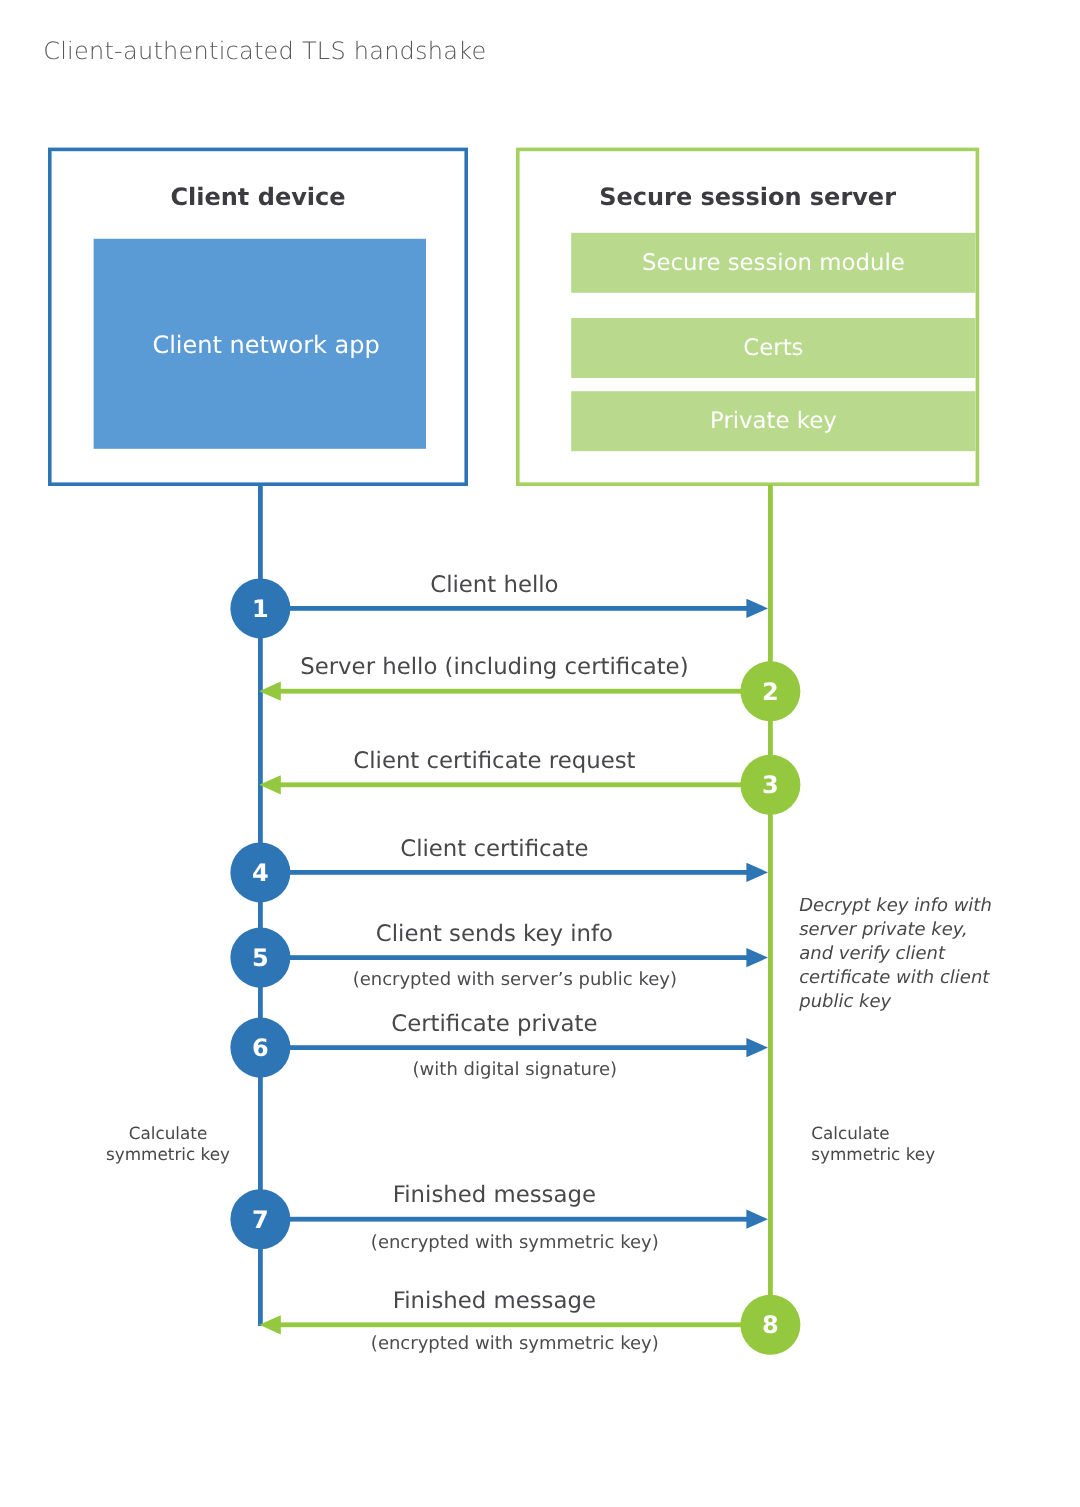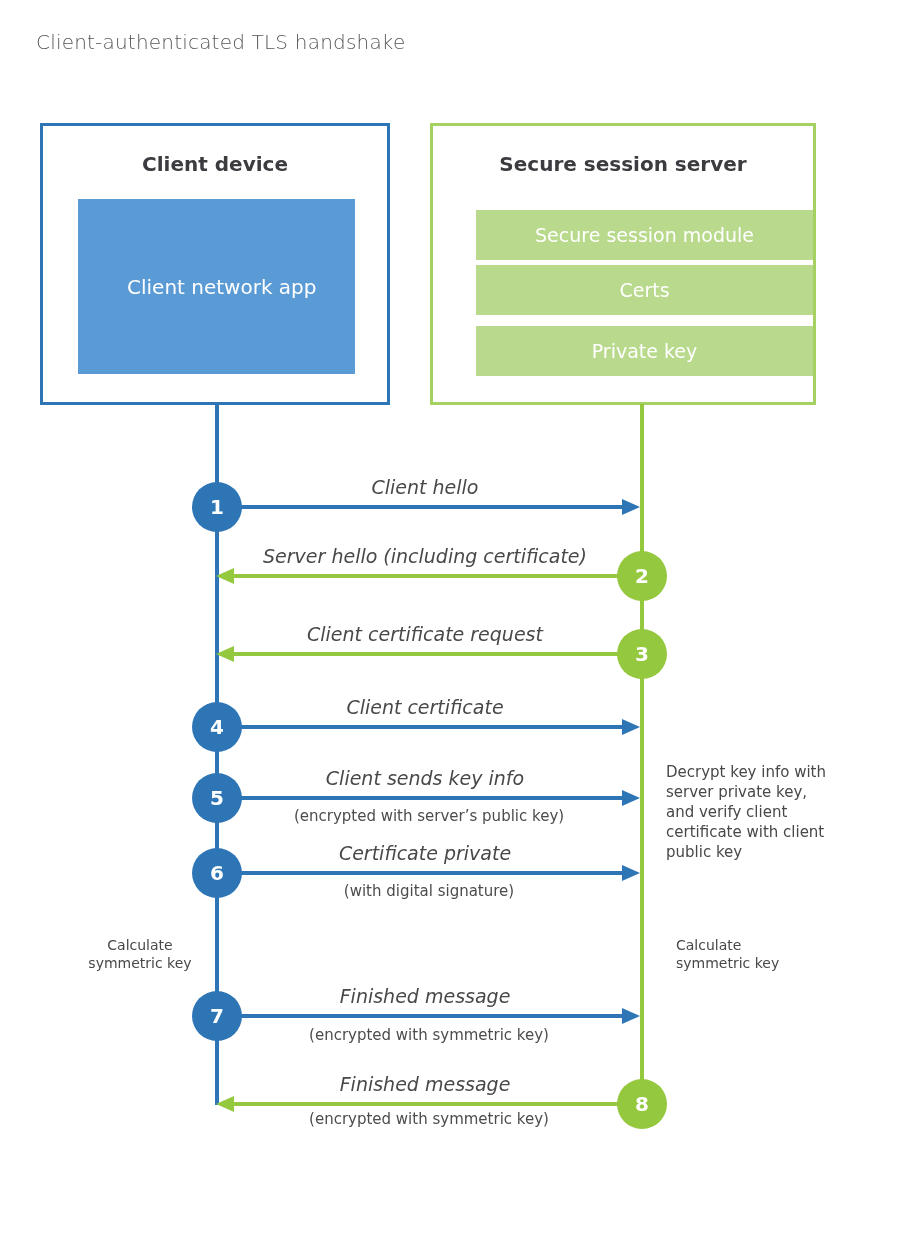--- a/index.html
+++ b/index.html
@@ -45,50 +45,50 @@
   .head.right { left:622px; border-left:18px solid var(--blue-accent); }
   .head.left  { left:216px; border-right:18px solid var(--green-accent); }
   .circle {
     position:absolute; width:50px; height:50px; border-radius:50%;
     color:#fff; font-size:20px; font-weight:700;
     display:flex; align-items:center; justify-content:center;
   }
   .circle.blue  { left:192px; background:var(--blue-accent); }
   .circle.green { left:617px; background:var(--green-accent); }
   .msg-label {
-    position:absolute; left:210px; width:430px; text-align:center;
-    font-size:19px; color:#48484b;font-style:italic;
+    position:absolute; left:197px; width:430px; text-align:center;
+    font-size:19px; color:#48484b;
   }
   .msg-sub {
     position:absolute; left:214px; width:430px; text-align:center;
     font-size:15px; color:#4c4c4f;
   }
   
   .note { position:absolute; font-size:15px; color:#48484b; line-height:20px; }
-  .note-decrypt { left:666px; top:762px; width:168px; }
+  .note-decrypt { left:666px; top:744px; width:168px;font-style:italic; }
   .note-calc-left  { left:85px;  top:936px; width:110px; text-align:center; font-size:14px; line-height:18px; }
   .note-calc-right { left:676px; top:936px; width:110px; text-align:left;  font-size:14px; line-height:18px; }
 </style>
 </head>
 <body>
 
 <div id="canvas">
 
   <div class="page-title">Client-authenticated TLS handshake</div>
 
   <div class="actor-box client-box">
     <div class="actor-title">Client device</div>
     <div class="client-app">
       <span>Client network app</span>
     </div>
   </div>
 
   <div class="actor-box server-box">
     <div class="actor-title">Secure session server</div>
-    <div class="server-bar" style="top:84px">Secure session module</div>
+    <div class="server-bar" style="top:68px">Secure session module</div>
     <div class="server-bar" style="top:139px">Certs</div>
     <div class="server-bar" style="top:200px">Private key</div>
   </div>
 
   <div class="lifeline blue"></div>
   <div class="lifeline green"></div>
 
   <div>
     <div class="shaft blue" style="top:505px"></div>
     <div class="head right" style="top:499px"></div>

